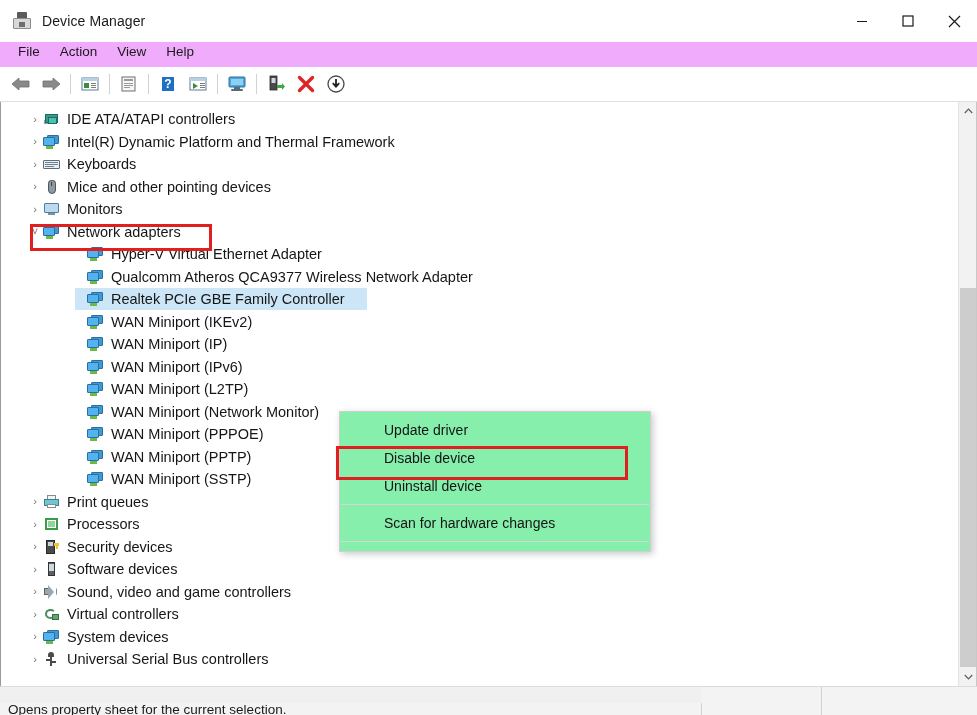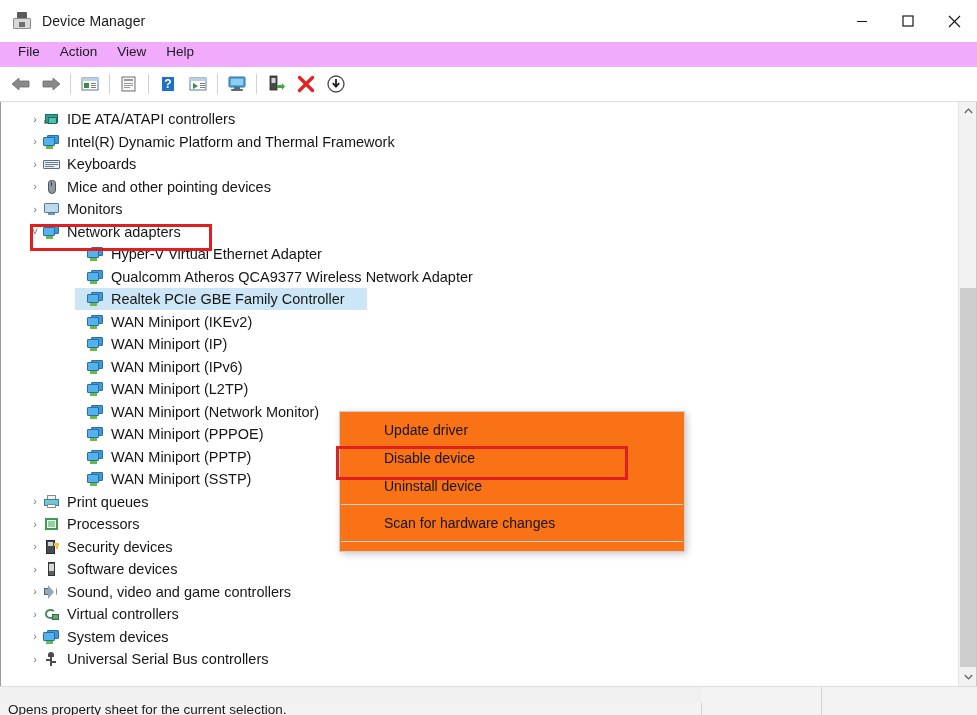--- a/index.html
+++ b/index.html
@@ -241,22 +241,22 @@
     box-sizing: border-box;
     z-index: 30;
     pointer-events: none;
   }
 
   
   #ctxmenu {
     position: absolute;
     left: 338px;
     top: 309px;
-    width: 346px;
-    background: #f97316;
+    width: 312px;
+    background: #86efac;
     border: 1px solid #cfcfcf;
     box-shadow: 2px 2px 7px rgba(0,0,0,0.22);
     z-index: 20;
     padding: 4px 0 5px 0;
     box-sizing: border-box;
   }
   .ctxitem {
     height: 28px;
     display: flex;
     align-items: center;

